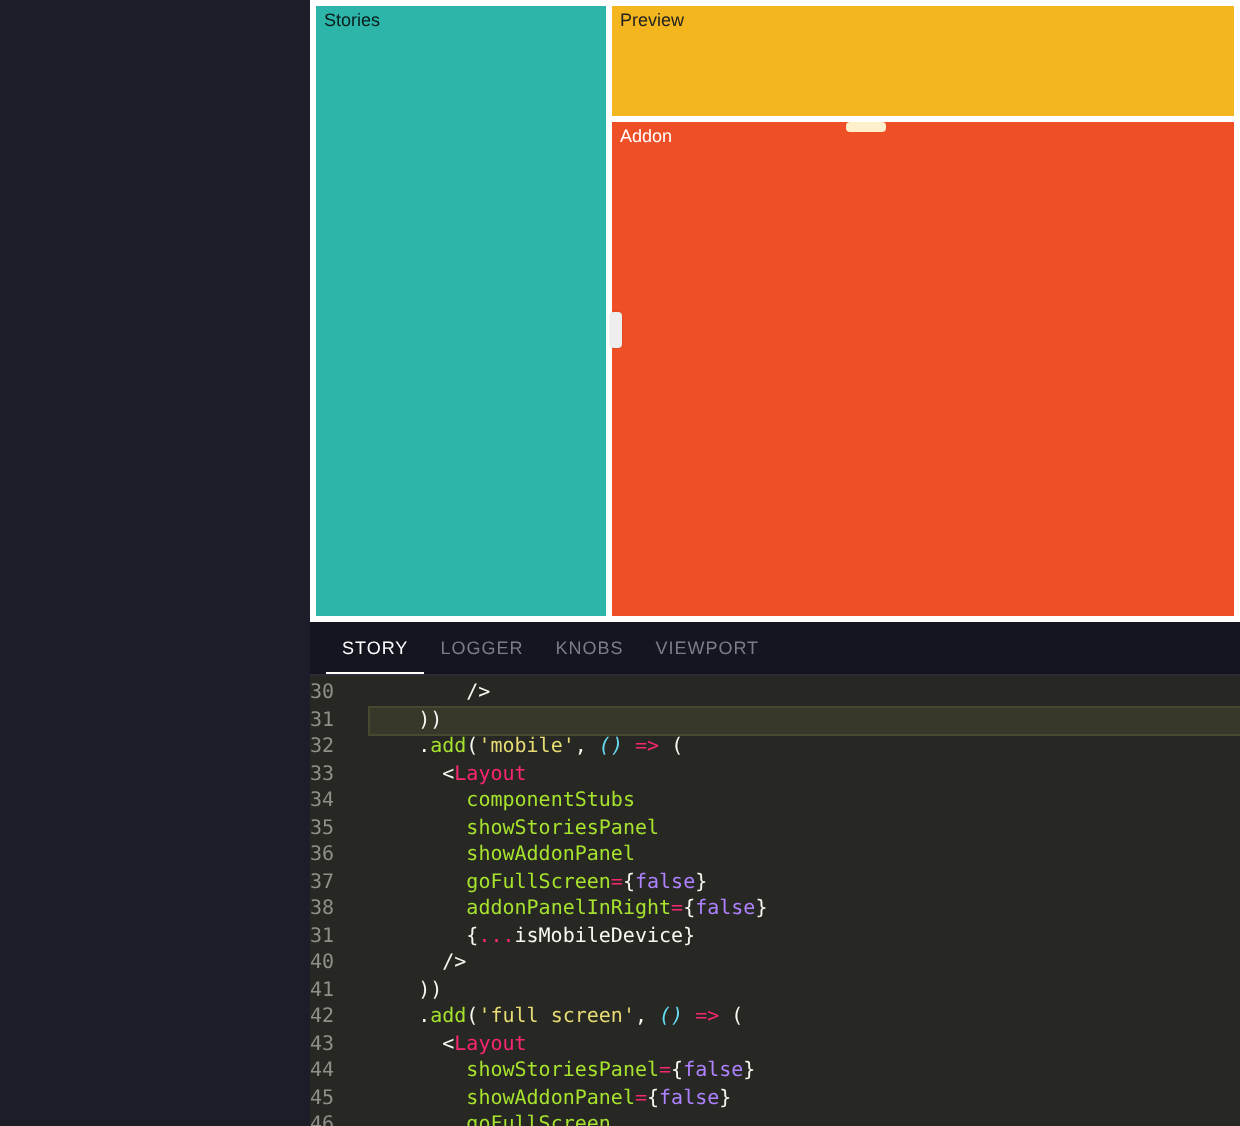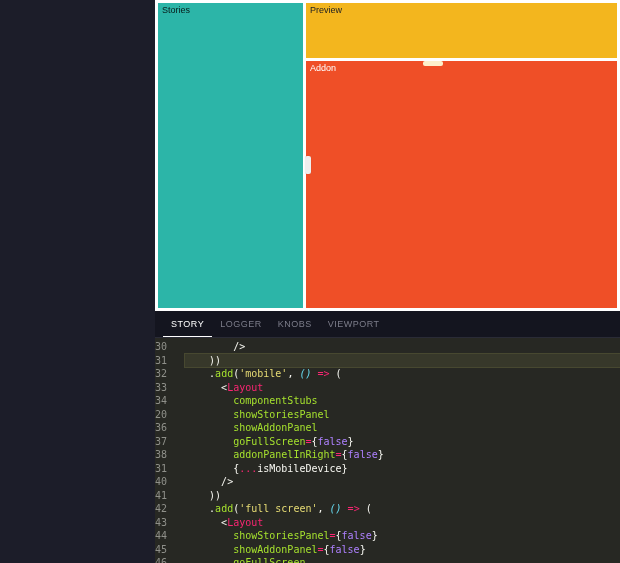--- a/index.html
+++ b/index.html
@@ -88,21 +88,21 @@
           </div>
           <div class="code-line">
             <span class="gutter">33</span>
             <span class="code-text"><span class="tk-plain">      &lt;</span><span class="tk-tag">Layout</span></span>
           </div>
           <div class="code-line">
             <span class="gutter">34</span>
             <span class="code-text"><span class="tk-plain">        </span><span class="tk-attr">componentStubs</span></span>
           </div>
           <div class="code-line">
-            <span class="gutter">20</span>
+            <span class="gutter">35</span>
             <span class="code-text"><span class="tk-plain">        </span><span class="tk-attr">showStoriesPanel</span></span>
           </div>
           <div class="code-line">
             <span class="gutter">36</span>
             <span class="code-text"><span class="tk-plain">        </span><span class="tk-attr">showAddonPanel</span></span>
           </div>
           <div class="code-line">
             <span class="gutter">37</span>
             <span class="code-text"><span class="tk-plain">        </span><span class="tk-attr">goFullScreen</span><span class="tk-op">=</span><span class="tk-plain">{</span><span class="tk-bool">false</span><span class="tk-plain">}</span></span>
           </div>

